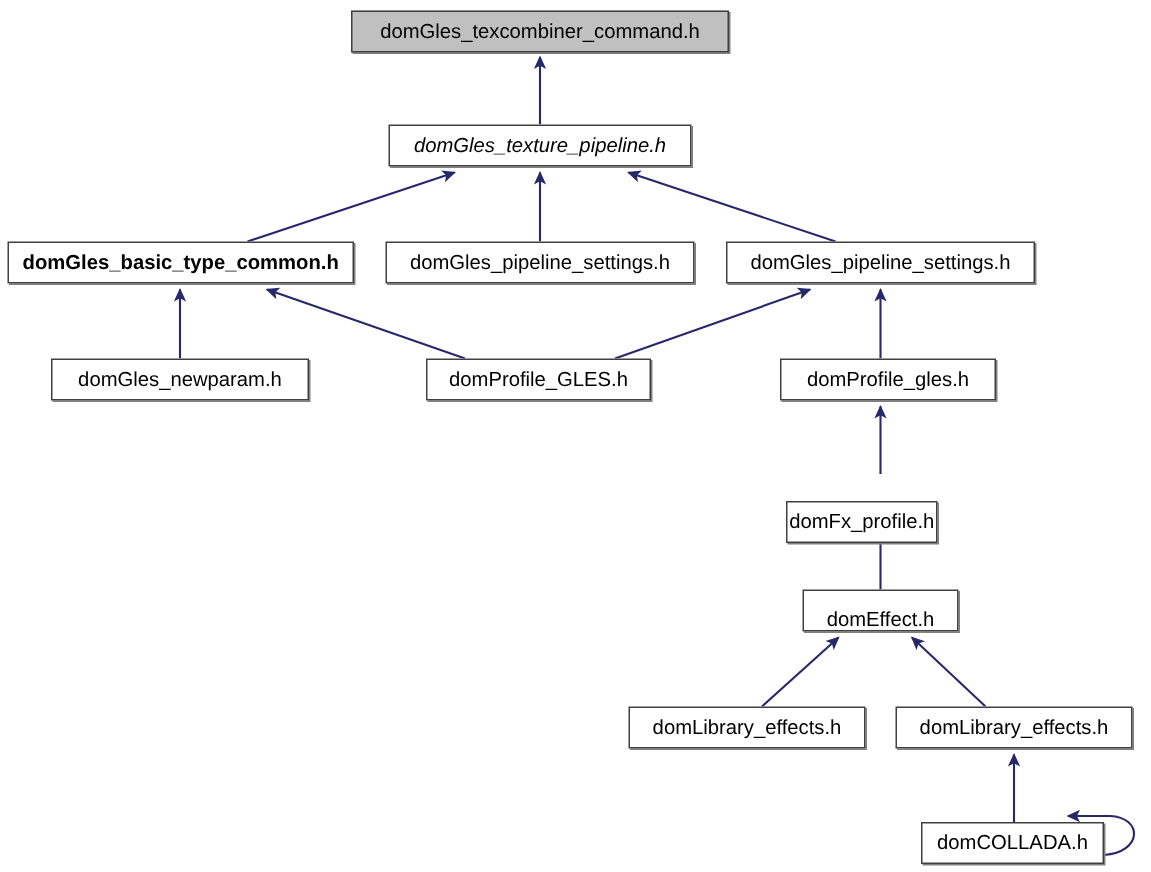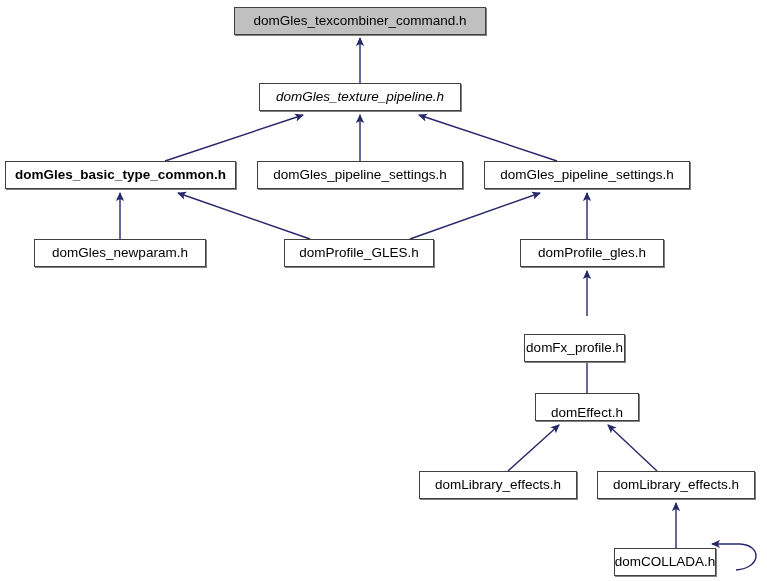--- a/index.html
+++ b/index.html
@@ -136,17 +136,17 @@
   </div>
 
   <div class="node" style="left:419px; top:471px; width:158px; height:28px;">
     <span class="node-label">domLibrary_effects.h</span>
   </div>
 
   <div class="node" style="left:597px; top:471px; width:158px; height:28px;">
     <span class="node-label">domLibrary_effects.h</span>
   </div>
 
-  <div class="node" style="left:614px; top:548px; width:102px; height:28px;">
+  <div class="node" style="left:614px; top:548px; width:122px; height:28px;">
     <span class="node-label">domCOLLADA.h</span>
   </div>
 
 </div>
 
 </body></html>

